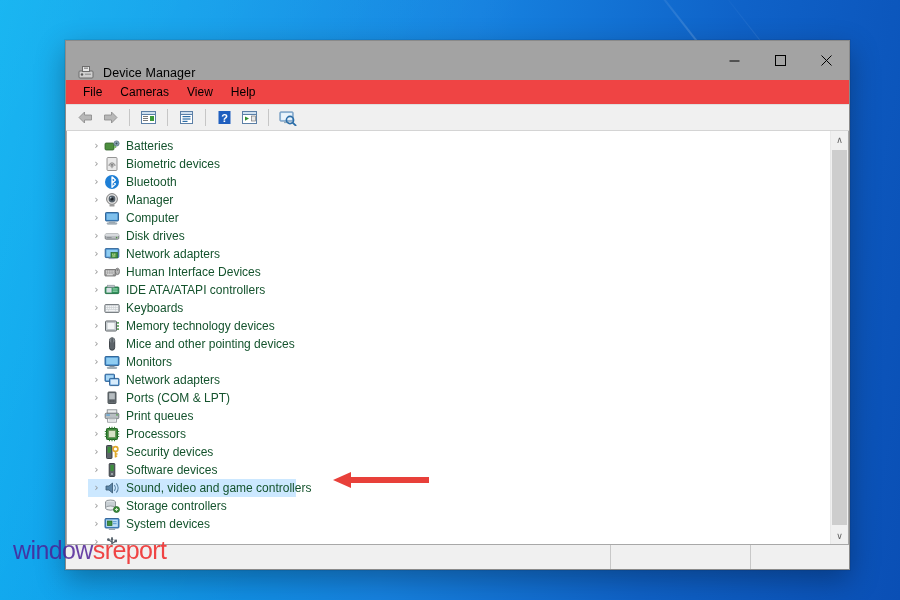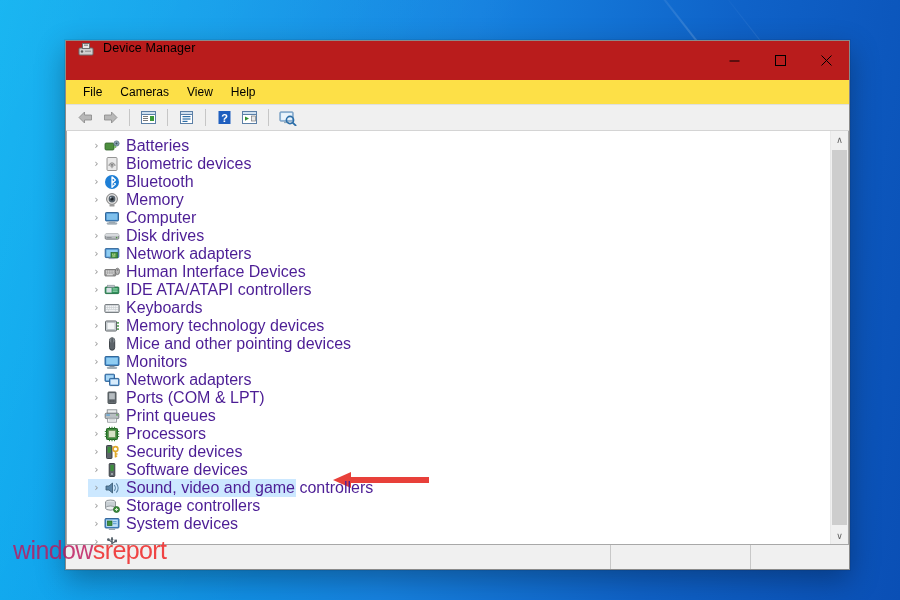--- a/index.html
+++ b/index.html
@@ -31,36 +31,36 @@
   #window{
     position:absolute;left:65px;top:40px;width:785px;height:530px;
     background:#f0f0f0;
     border:1px solid #8a8a8a;
     box-shadow:0 0 0 1px rgba(0,0,0,0.06), 0 10px 28px rgba(0,0,0,0.30);
     display:flex;flex-direction:column;
     box-sizing:border-box;
   }
   
   .titlebar{
-    height:39px;background:#b91c1c;display:flex;align-items:flex-start;
+    height:39px;background:#a3a3a3;display:flex;align-items:flex-end;
     flex:0 0 auto;position:relative;
   }
   .app-icon{
     width:16px;height:16px;margin-left:12px;margin-right:9px;position:relative;flex:0 0 auto;
   }
   .title-text{
     font-size:12.5px;color:#000;letter-spacing:.1px;white-space:nowrap;
   }
   .caption-buttons{margin-left:auto;display:flex;height:39px;}
   .cap-btn{
     width:46px;height:39px;display:flex;align-items:center;justify-content:center;
   }
   
   .menubar{
-    height:24px;background:#fde047;display:flex;align-items:center;
+    height:24px;background:#ef4444;display:flex;align-items:center;
     padding-left:8px;flex:0 0 auto;
   }
   .menu-item{
     font-size:12px;color:#000;padding:3px 9px;white-space:nowrap;
   }
   
   .toolbar{
     height:25px;background:#f0f0f0;border-top:1px solid #dfdfdf;border-bottom:1px solid #d4d4d4;
     display:flex;align-items:center;padding-left:8px;flex:0 0 auto;gap:2px;
   }
@@ -80,21 +80,21 @@
   }
   .chev{
     width:15px;height:18px;display:flex;align-items:center;justify-content:center;
     flex:0 0 auto;color:#8e8e8e;font-size:10px;line-height:1;
     font-family:"DejaVu Sans",sans-serif;
   }
   .row .dev-icon{
     width:16px;height:16px;flex:0 0 auto;margin-right:6px;position:relative;
   }
   .row .label{
-    font-size:16px;color:#4c1d95;white-space:nowrap;line-height:18px;
+    font-size:12px;color:#14532d;white-space:nowrap;line-height:18px;
   }
   .row .hl{
     position:absolute;left:21px;top:0;height:18px;background:#cce8ff;z-index:0;
   }
   .row .inner{position:relative;z-index:1;display:flex;align-items:center;}
   
   .vscroll{
     width:17px;flex:0 0 auto;background:#f0f0f0;border-left:1px solid #e8e8e8;
     display:flex;flex-direction:column;
   }
@@ -117,21 +117,21 @@
   .sb-pane.p3{width:92px;flex:0 0 auto;border-right:none;}
   
   #annotation{
     position:absolute;left:330px;top:469px;width:100px;height:22px;pointer-events:none;
   }
   
   #watermark{
     position:absolute;left:13px;top:536px;font-size:25px;letter-spacing:-0.6px;
     font-family:"Liberation Sans",sans-serif;font-weight:400;white-space:nowrap;
   }
-  #watermark .w1{color:#be185d;opacity:.82;}
+  #watermark .w1{color:#4c1d95;opacity:.82;}
   #watermark .w2{color:#ef4444;}
 </style>
 </head>
 <body>
 
 <div id="desktop">
   <div class="streak"></div>
   <div class="streak2"></div>
 </div>
 
@@ -275,21 +275,21 @@
         <div class="row">
           <div class="inner">
             <div class="chev">›</div>
             <span class="dev-icon"><svg width="16" height="16" viewBox="0 0 16 16">
                 <circle cx="8" cy="7" r="5.4" fill="#e2e2e2" stroke="#707070" stroke-width="0.9"></circle>
                 <circle cx="8" cy="7" r="3.4" fill="#55606a"></circle>
                 <circle cx="8" cy="7" r="1.6" fill="#1c2329"></circle>
                 <circle cx="6.8" cy="5.8" r="0.7" fill="#cfe2ef"></circle>
                 <rect x="5.5" y="12.3" width="5" height="2.2" rx="0.6" fill="#9a9a9a"></rect>
               </svg></span>
-            <span class="label">Memory</span>
+            <span class="label">Manager</span>
           </div>
         </div>
         <div class="row">
           <div class="inner">
             <div class="chev">›</div>
             <span class="dev-icon"><svg width="16" height="16" viewBox="0 0 16 16">
                 <rect x="1.5" y="2.5" width="13" height="8.5" rx="0.8" fill="#3d84c6" stroke="#275e91" stroke-width="0.9"></rect>
                 <rect x="2.6" y="3.6" width="10.8" height="6.3" fill="#7fc0ec"></rect>
                 <rect x="5" y="11.5" width="6" height="1.3" fill="#9aa8b3"></rect>
                 <rect x="3.2" y="12.8" width="9.6" height="1.4" rx="0.5" fill="#b5c1ca" stroke="#7d8c96" stroke-width="0.6"></rect>

